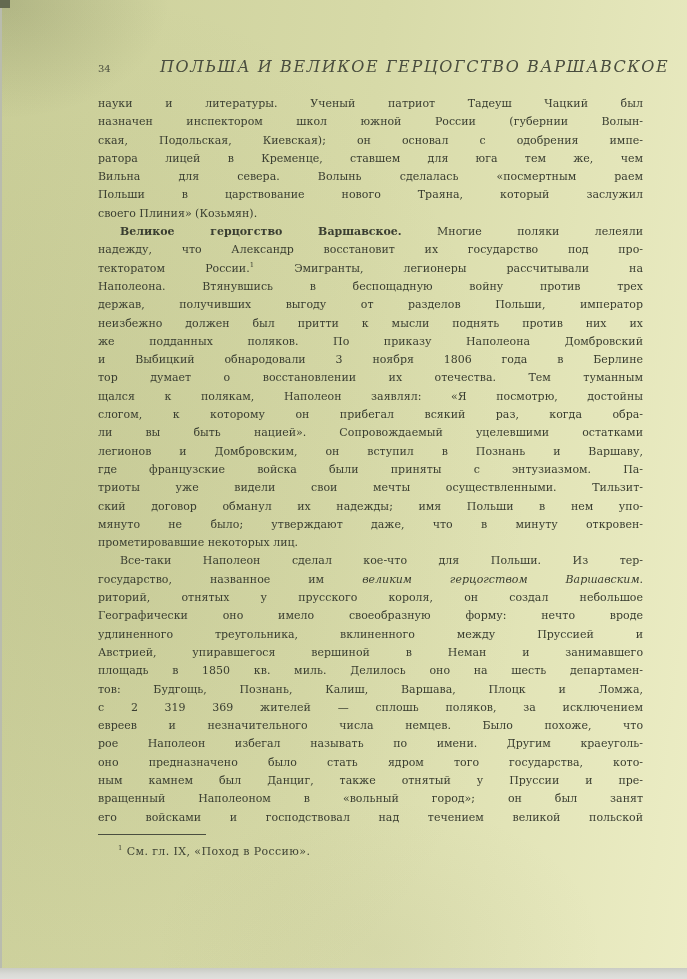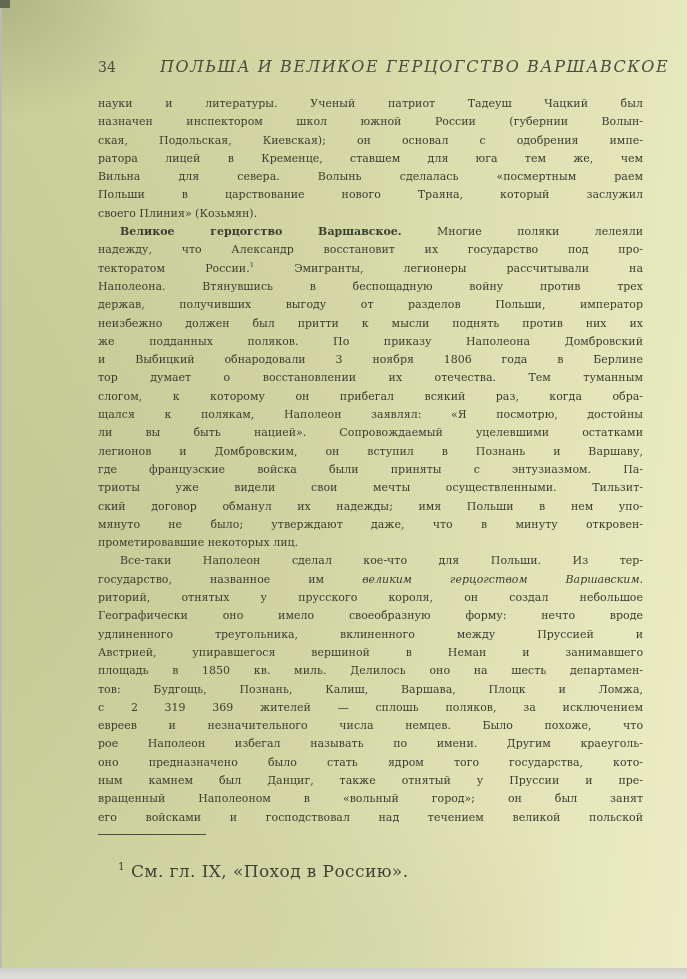--- a/index.html
+++ b/index.html
@@ -35,21 +35,21 @@
     background: linear-gradient(180deg, #c9cbc4 0%, #d9dad6 55%, #dfe0dd 100%);
   }
   .running-head {
     margin: 57px 0 0 96px;
     width: 545px;
     display: flex;
     align-items: baseline;
     color: #494d3e;
   }
   .pagenum {
-    font-size: 14px;
+    font-size: 10px;
     width: 62px;
     flex: 0 0 auto;
   }
   .head-title {
     font-style: italic;
     font-size: 16px;
     letter-spacing: 1.6px;
     white-space: nowrap;
   }
   .body-text {
@@ -68,23 +68,23 @@
   .line.indent { text-indent: 22px; }
   .line b { font-weight: bold; }
   .line i { font-style: italic; }
   sup { font-size: 0.62em; line-height: 0; vertical-align: super; }
   .footnote-rule {
     margin: 7px 0 0 96px;
     width: 108px;
     border-top: 1.6px solid #4a4e40;
   }
   .footnote {
-    margin: 26px 0 0 96px;
+    margin: 10px 0 0 96px;
     width: 545px;
-    font-size: 17px;
+    font-size: 11px;
     letter-spacing: 0.4px;
     color: #3e4234;
     text-indent: 20px;
   }
 </style>
 </head>
 <body>
 
 <div class="scan">
   <div class="page">
@@ -105,22 +105,22 @@
         <div class="para">
           <div class="line indent"><b>Великое герцогство Варшавское.</b> Многие поляки лелеяли</div>
           <div class="line">надежду, что Александр восстановит их государство под про-</div>
           <div class="line">текторатом России.<sup>1</sup> Эмигранты, легионеры рассчитывали на</div>
           <div class="line">Наполеона. Втянувшись в беспощадную войну против трех</div>
           <div class="line">держав, получивших выгоду от разделов Польши, император</div>
           <div class="line">неизбежно должен был притти к мысли поднять против них их</div>
           <div class="line">же подданных поляков. По приказу Наполеона Домбровский</div>
           <div class="line">и Выбицкий обнародовали 3 ноября 1806 года в Берлине</div>
           <div class="line">тор думает о восстановлении их отечества. Тем туманным</div>
+          <div class="line">щался к полякам, Наполеон заявлял: «Я посмотрю, достойны</div>
           <div class="line">слогом, к которому он прибегал всякий раз, когда обра-</div>
-          <div class="line">щался к полякам, Наполеон заявлял: «Я посмотрю, достойны</div>
           <div class="line">ли вы быть нацией». Сопровождаемый уцелевшими остатками</div>
           <div class="line">легионов и Домбровским, он вступил в Познань и Варшаву,</div>
           <div class="line">где французские войска были приняты с энтузиазмом. Па-</div>
           <div class="line">триоты уже видели свои мечты осуществленными. Тильзит-</div>
           <div class="line">ский договор обманул их надежды; имя Польши в нем упо-</div>
           <div class="line">мянуто не было; утверждают даже, что в минуту откровен-</div>
           <div class="line endline">прометировавшие некоторых лиц.</div>
         </div>
         <div class="para">
           <div class="line indent">Все-таки Наполеон сделал кое-что для Польши. Из тер-</div>

